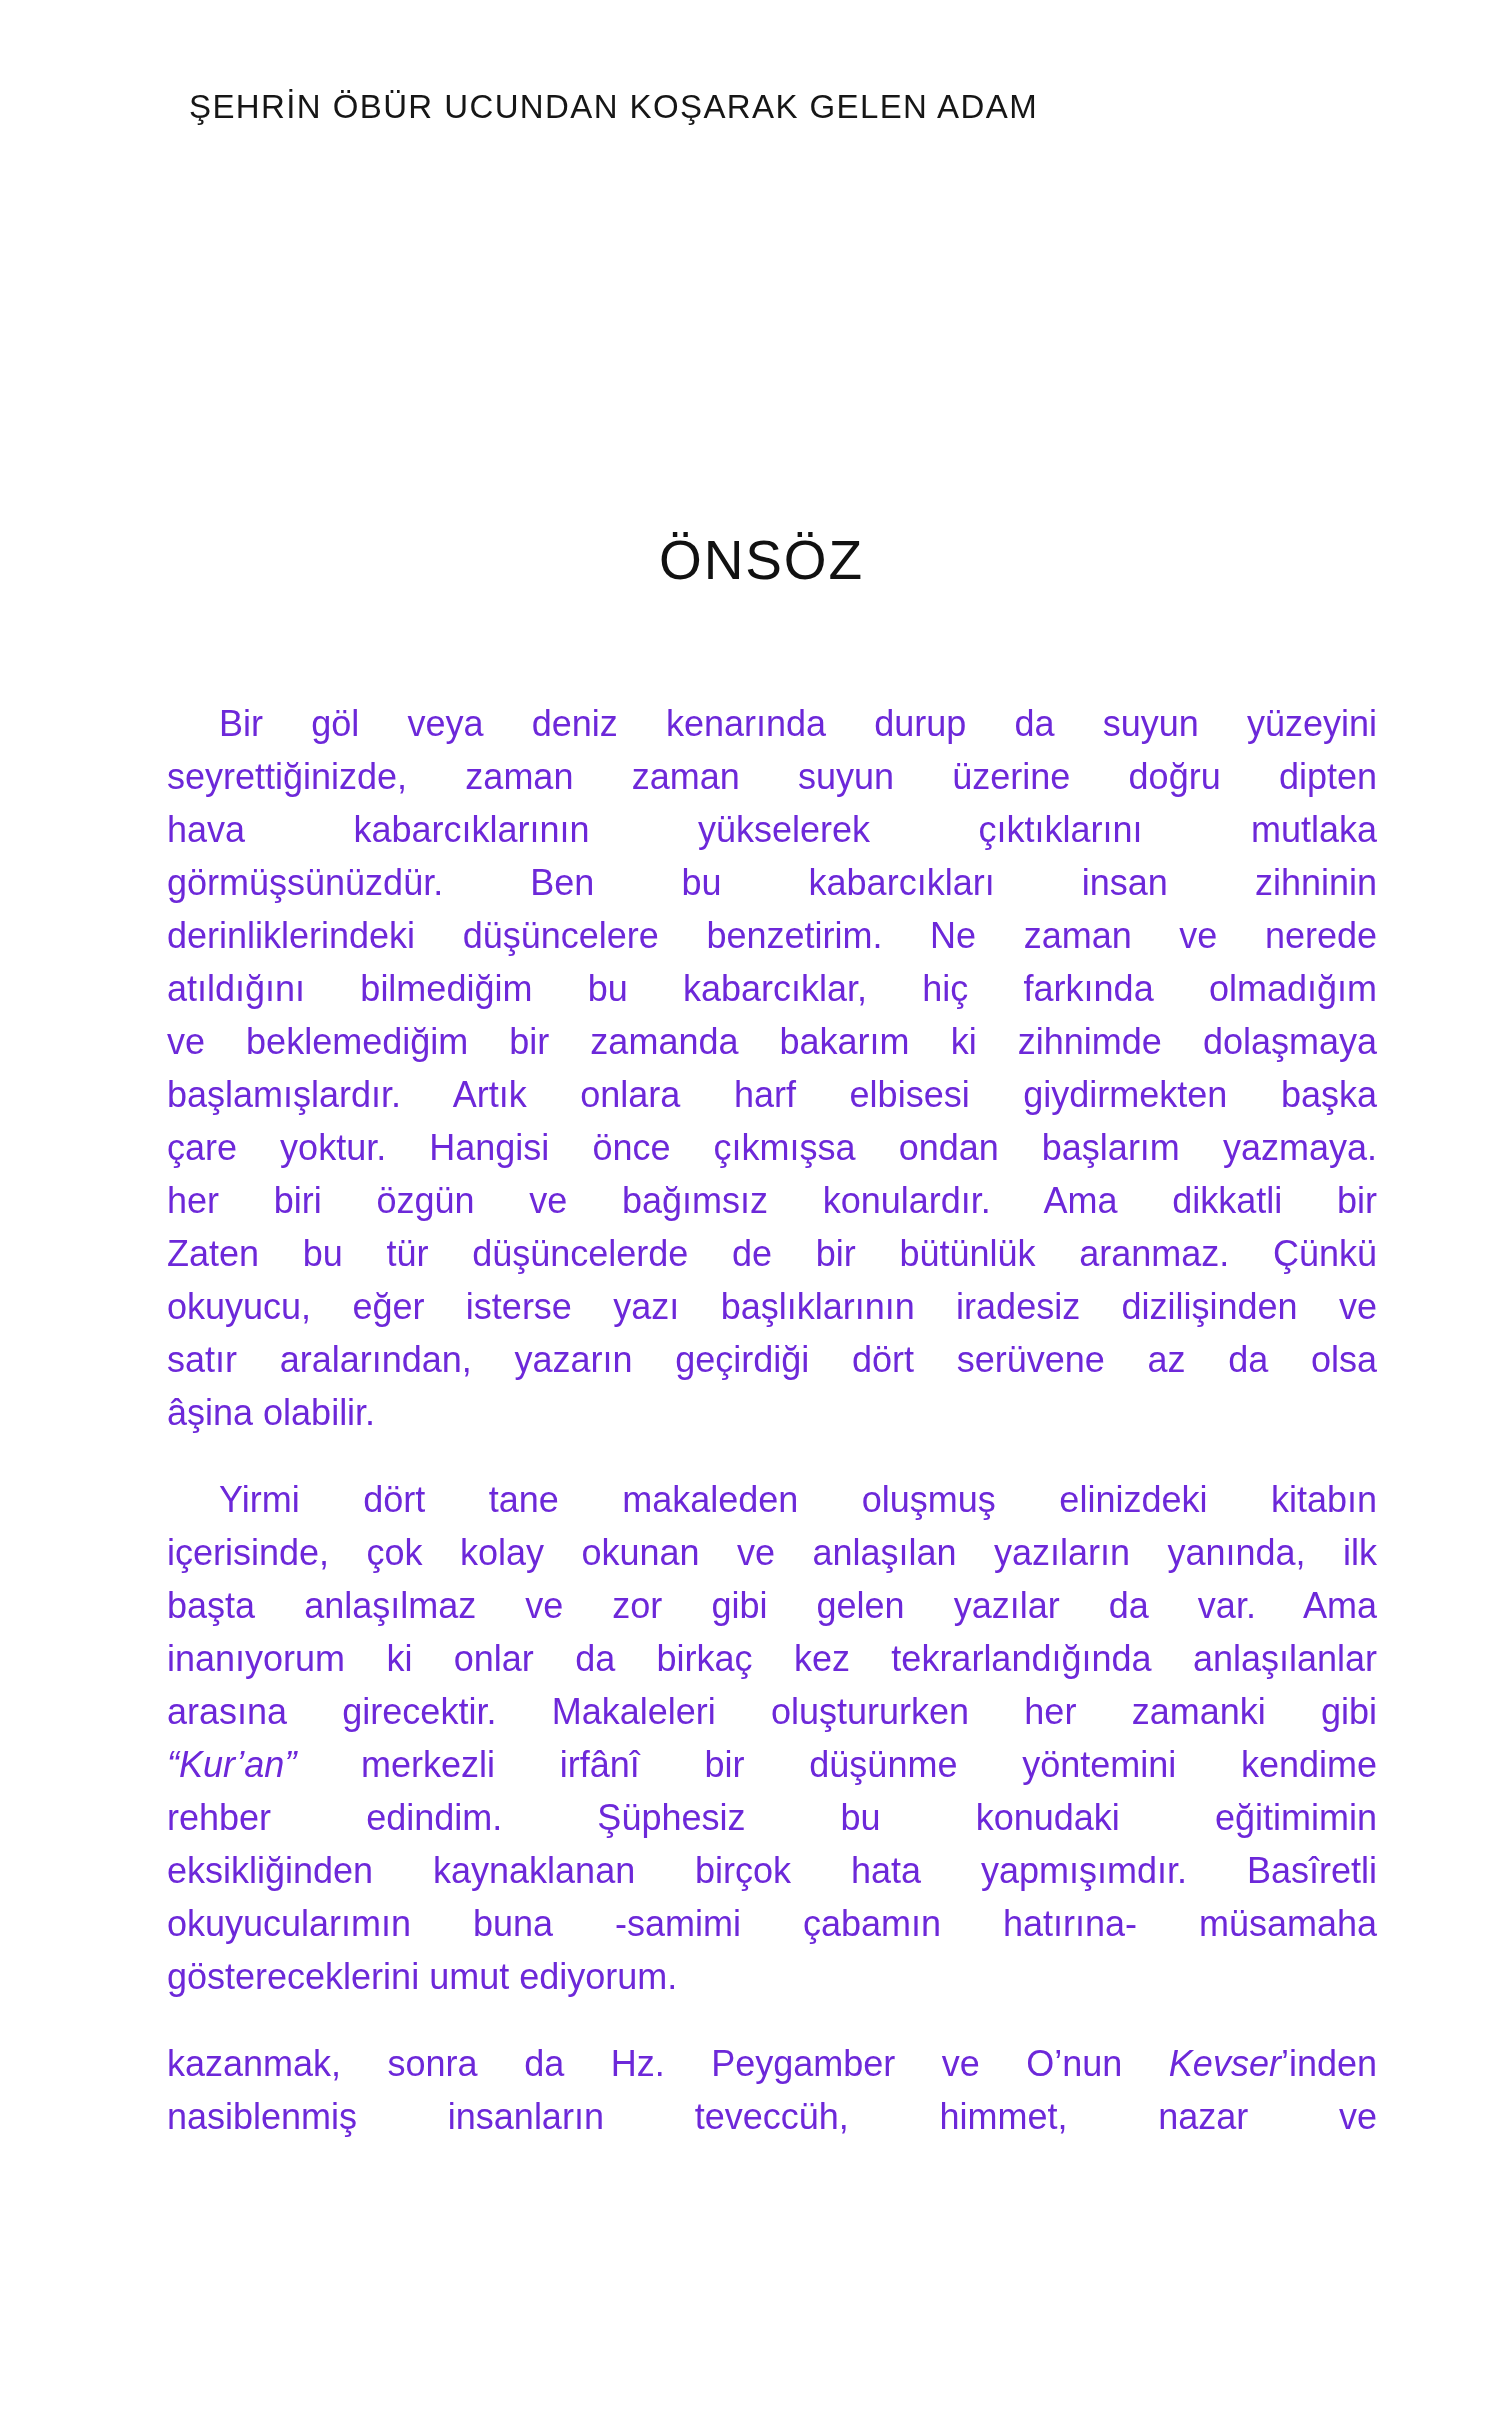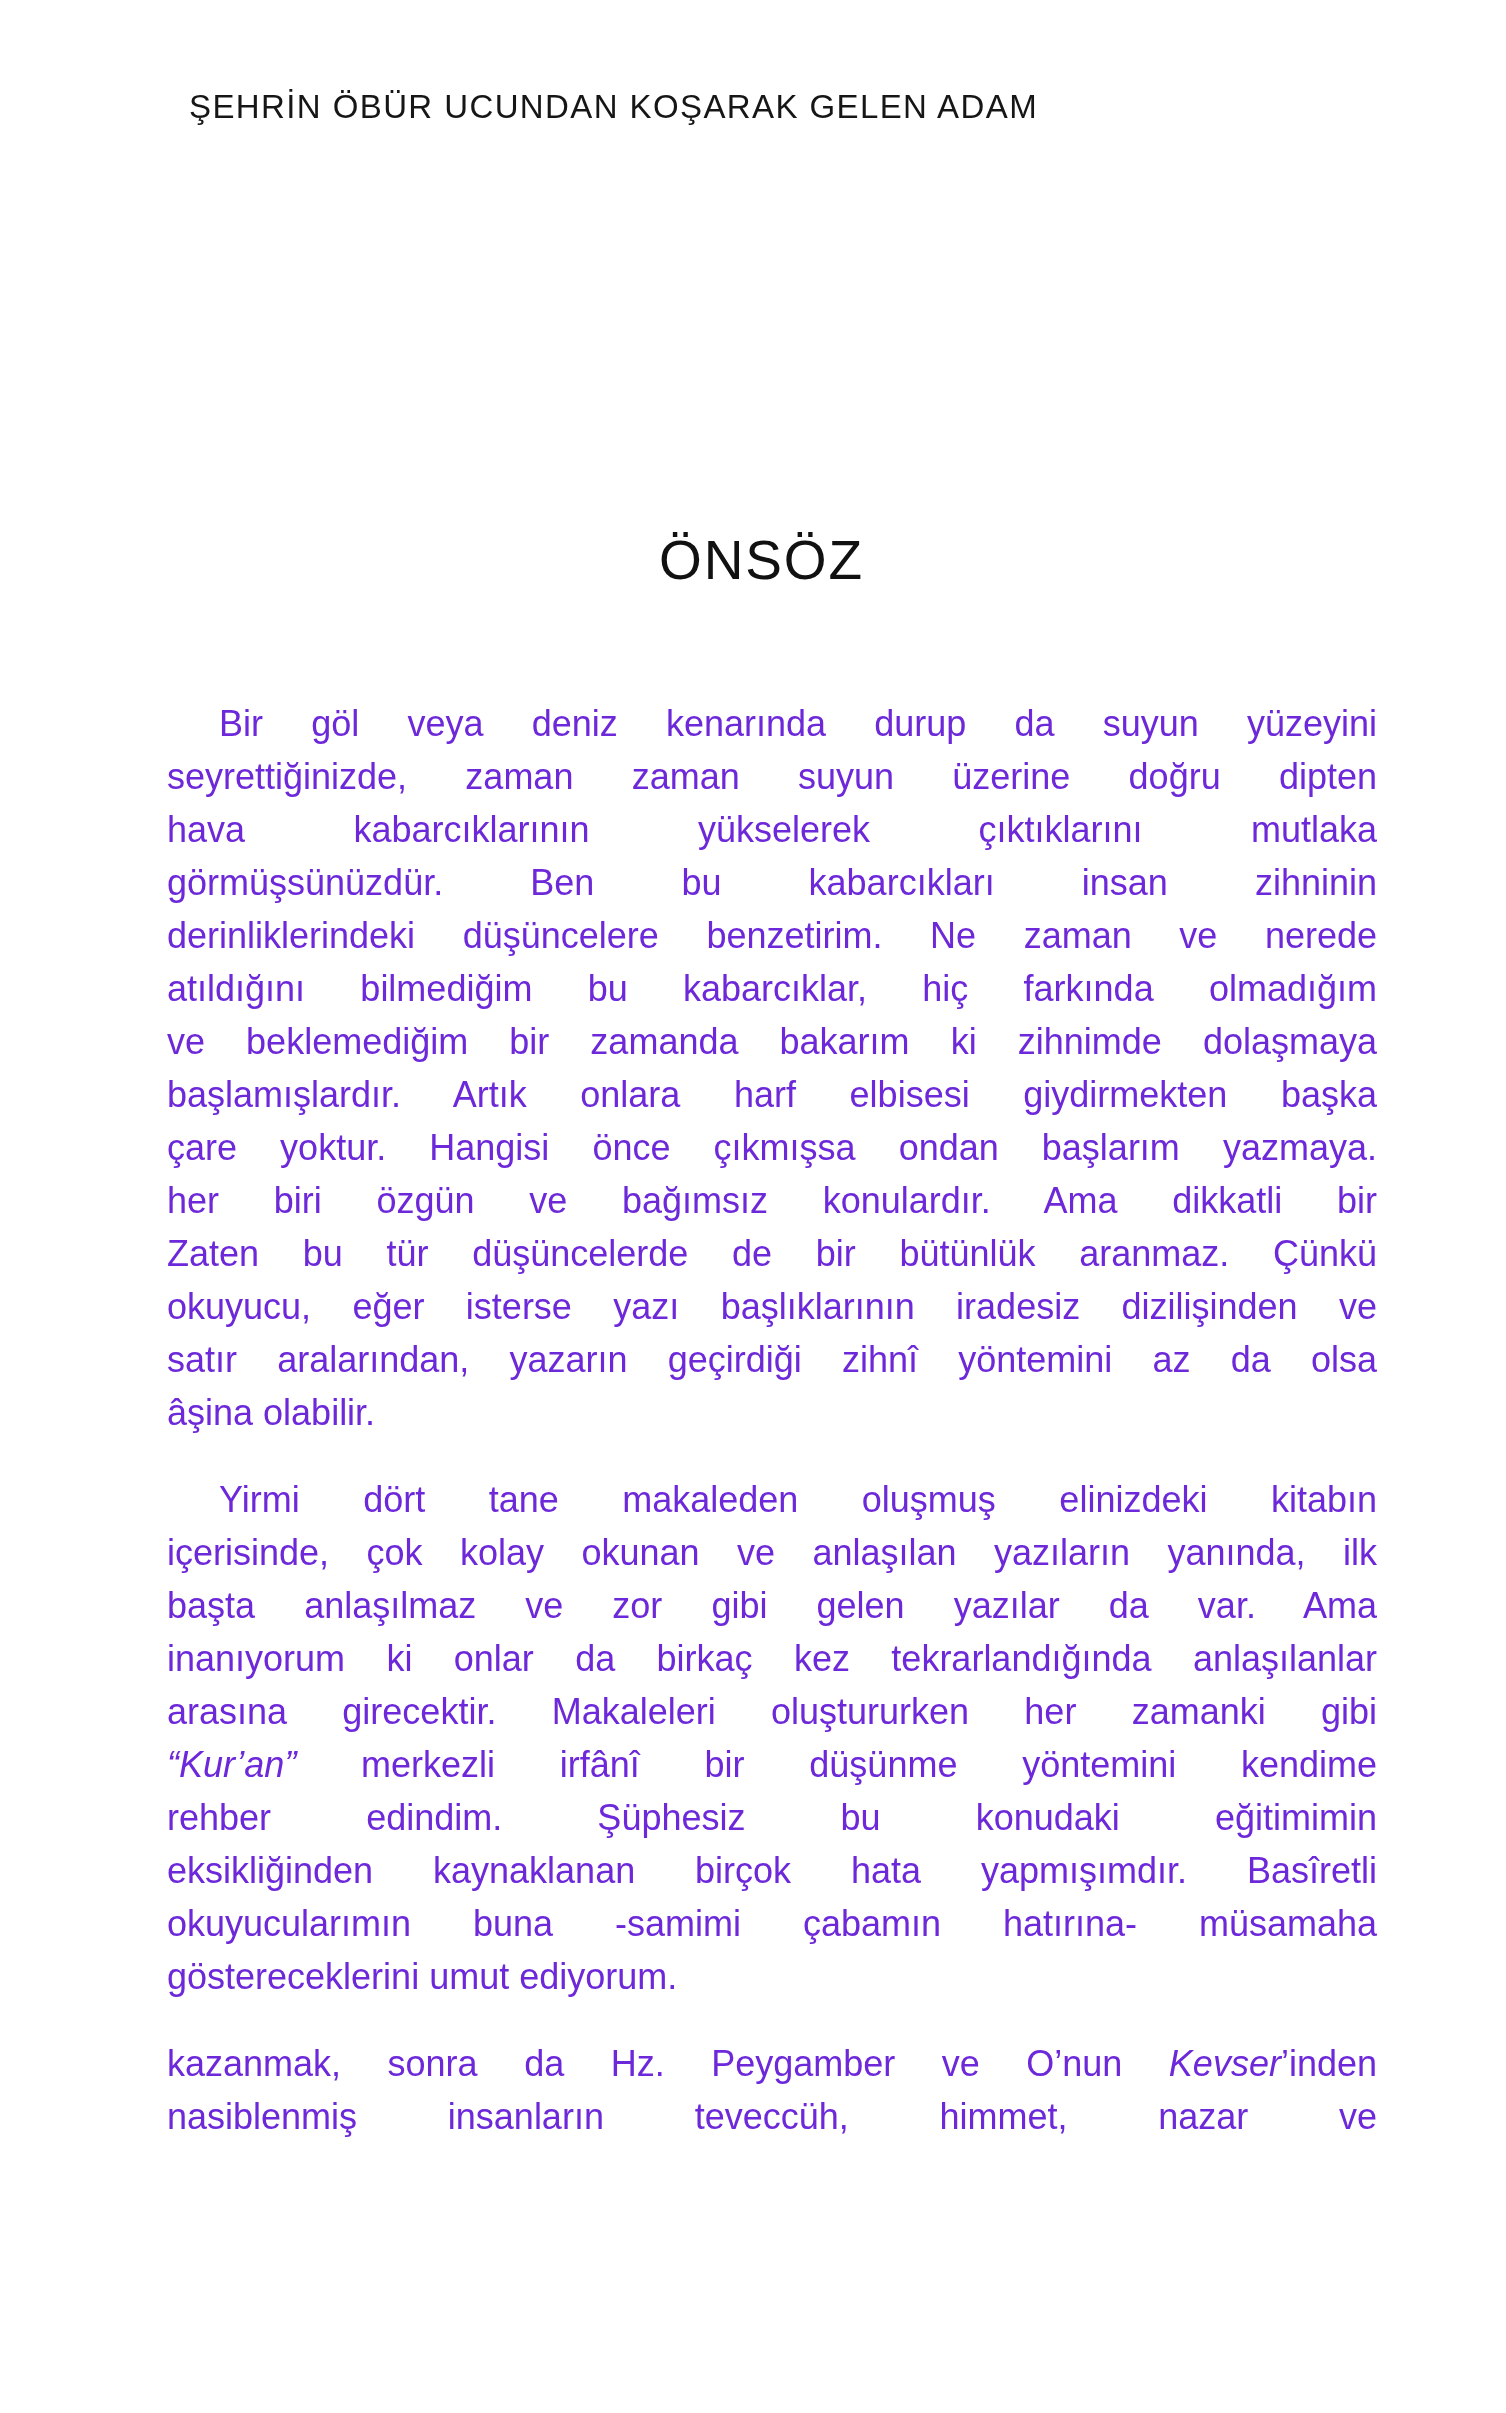--- a/index.html
+++ b/index.html
@@ -76,21 +76,21 @@
         <div class="line"><span>hava kabarcıklarının yükselerek çıktıklarını mutlaka</span></div>
         <div class="line"><span>görmüşsünüzdür. Ben bu kabarcıkları insan zihninin</span></div>
         <div class="line"><span>derinliklerindeki düşüncelere benzetirim. Ne zaman ve nerede</span></div>
         <div class="line"><span>atıldığını bilmediğim bu kabarcıklar, hiç farkında olmadığım</span></div>
         <div class="line"><span>ve beklemediğim bir zamanda bakarım ki zihnimde dolaşmaya</span></div>
         <div class="line"><span>başlamışlardır. Artık onlara harf elbisesi giydirmekten başka</span></div>
         <div class="line"><span>çare yoktur. Hangisi önce çıkmışsa ondan başlarım yazmaya.</span></div>
         <div class="line"><span>her biri özgün ve bağımsız konulardır. Ama dikkatli bir</span></div>
         <div class="line"><span>Zaten bu tür düşüncelerde de bir bütünlük aranmaz. Çünkü</span></div>
         <div class="line"><span>okuyucu, eğer isterse yazı başlıklarının iradesiz dizilişinden ve</span></div>
-        <div class="line"><span>satır aralarından, yazarın geçirdiği zihnî yöntemini az da olsa</span></div>
+        <div class="line"><span>satır aralarından, yazarın geçirdiği dört serüvene az da olsa</span></div>
         <div class="line last"><span>âşina olabilir.</span></div>
       </div>
       <div class="para">
         <div class="line first"><span>Yirmi dört tane makaleden oluşmuş elinizdeki kitabın</span></div>
         <div class="line"><span>içerisinde, çok kolay okunan ve anlaşılan yazıların yanında, ilk</span></div>
         <div class="line"><span>başta anlaşılmaz ve zor gibi gelen yazılar da var. Ama</span></div>
         <div class="line"><span>inanıyorum ki onlar da birkaç kez tekrarlandığında anlaşılanlar</span></div>
         <div class="line"><span>arasına girecektir. Makaleleri oluştururken her zamanki gibi</span></div>
         <div class="line"><span class="it">“Kur’an”</span><span> merkezli irfânî bir düşünme yöntemini kendime</span></div>
         <div class="line"><span>rehber edindim. Şüphesiz bu konudaki eğitimimin</span></div>

